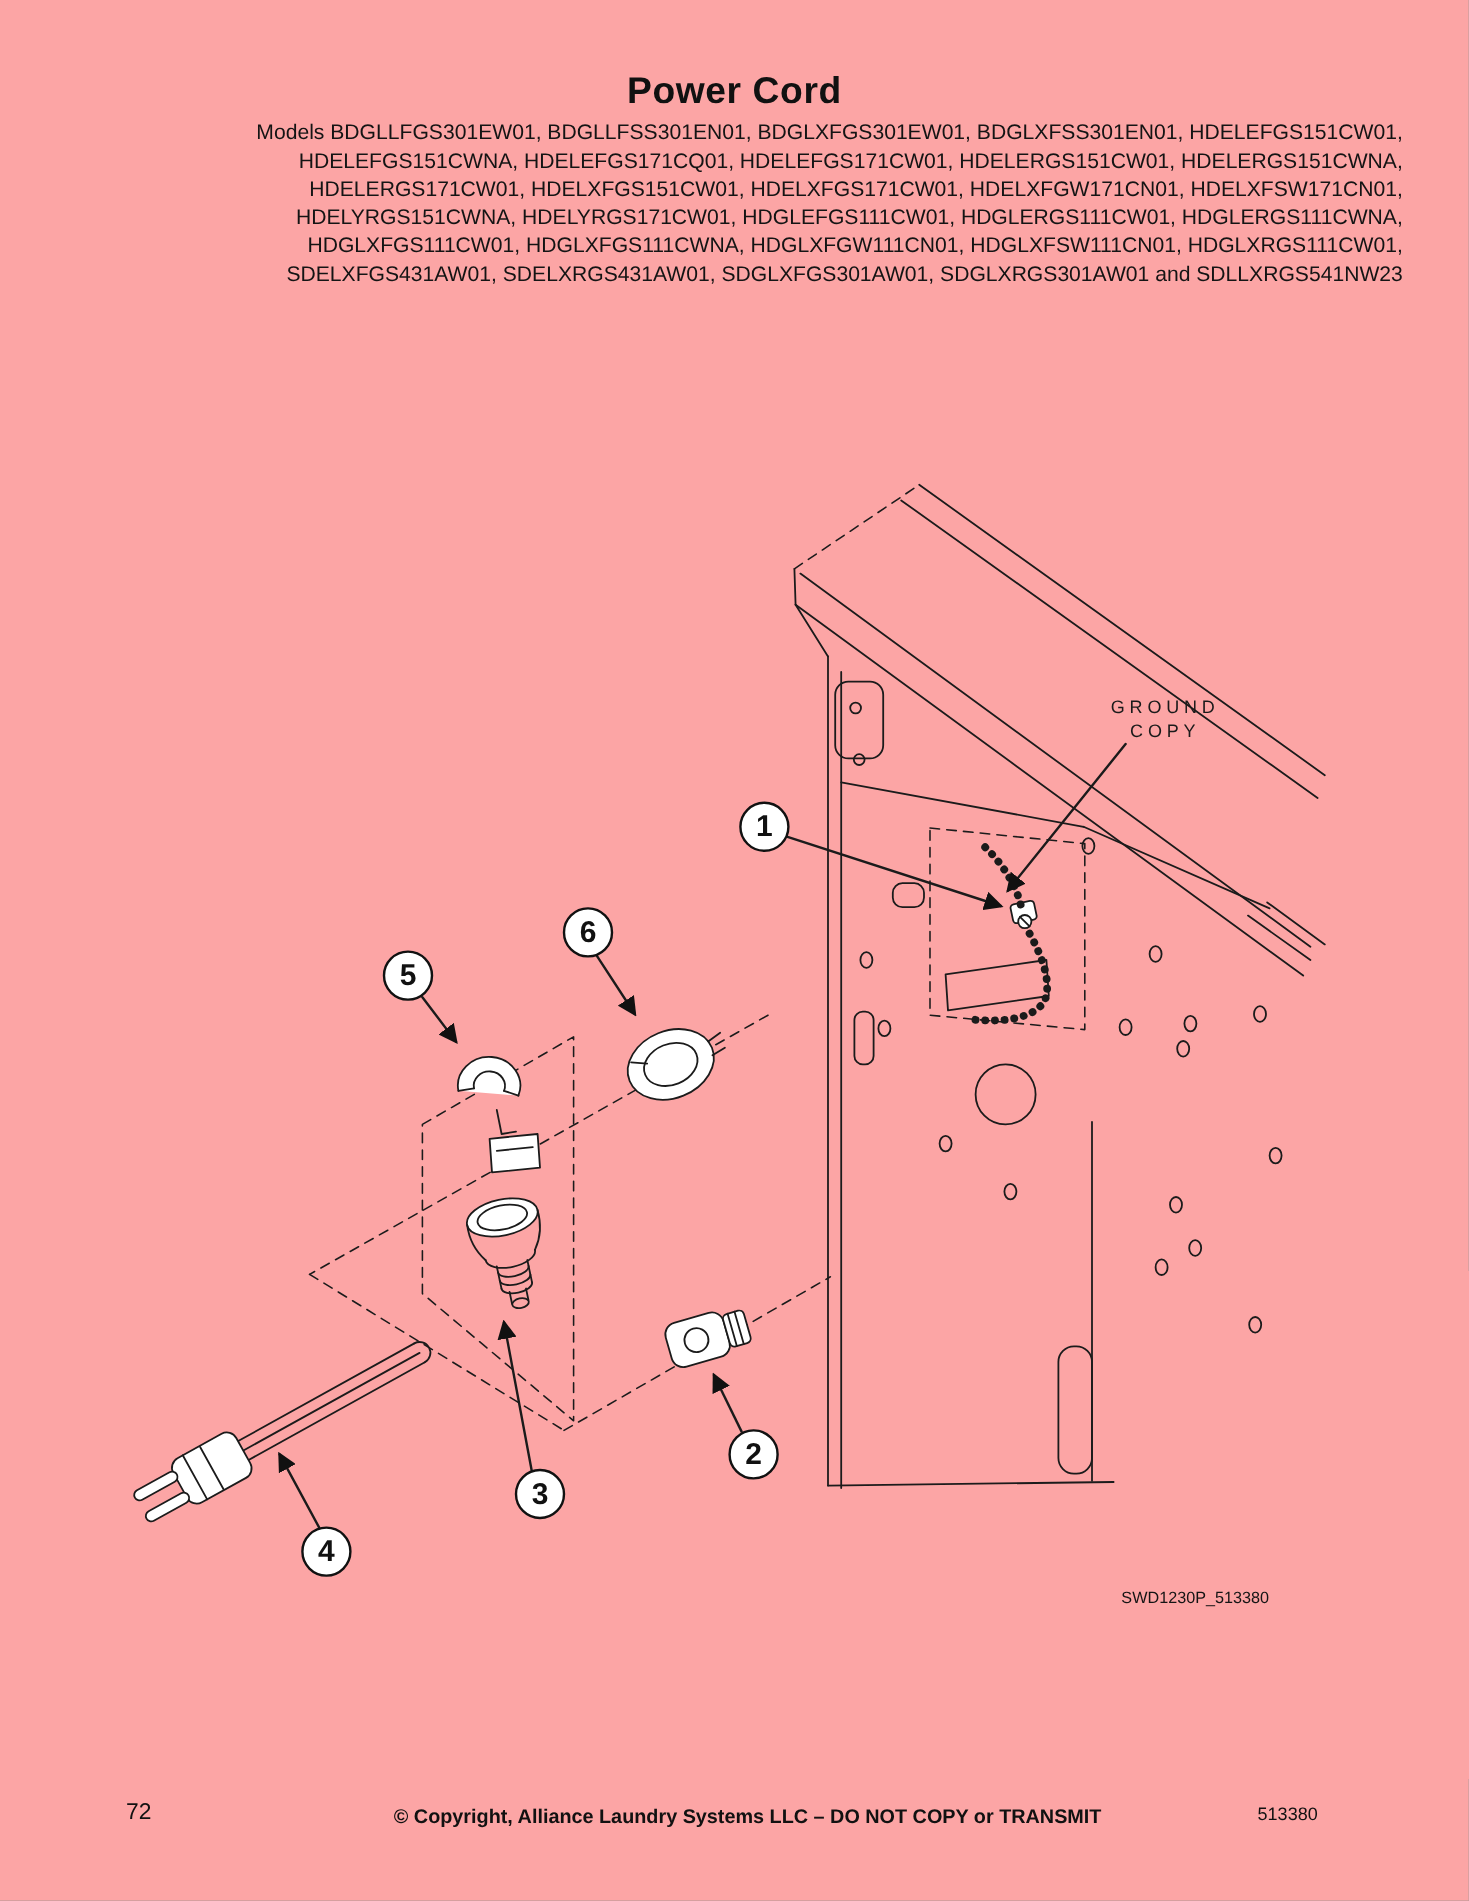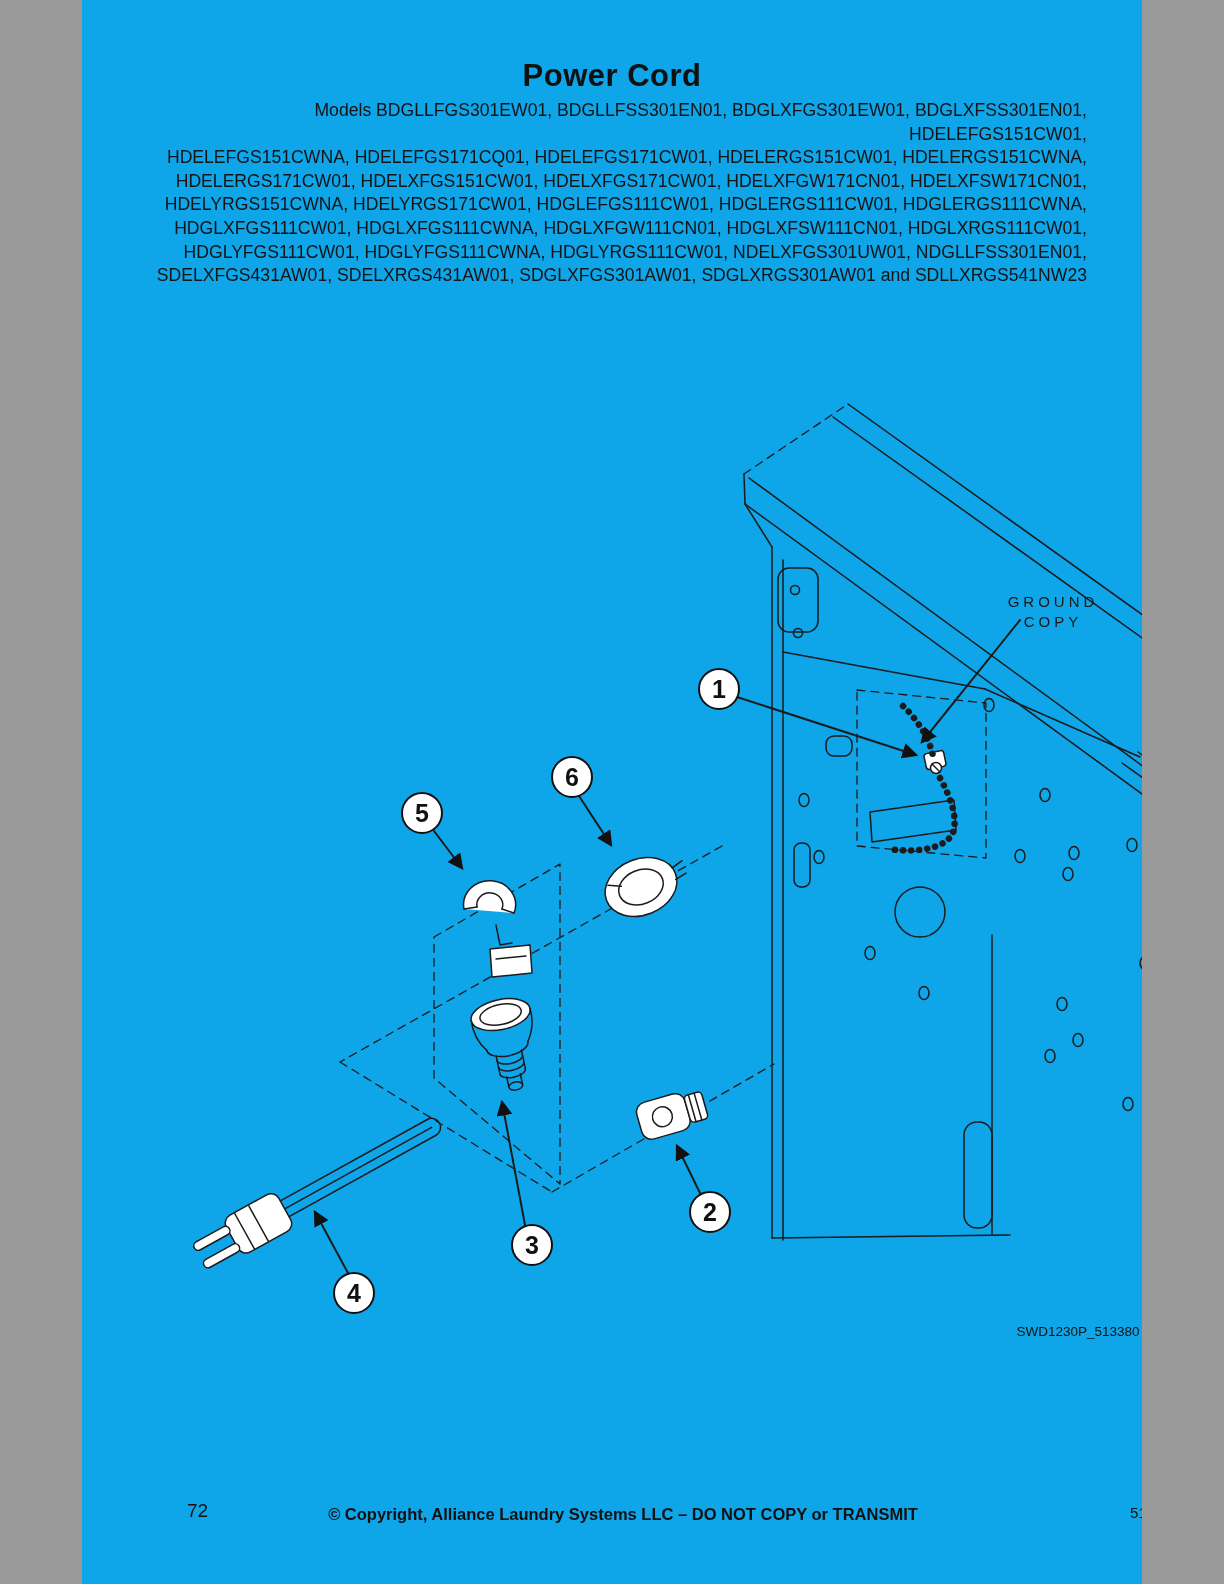--- a/index.html
+++ b/index.html
@@ -1,18 +1,18 @@
 <!DOCTYPE html>
 <html><head>
 <meta charset="utf-8">
 <style>
   html,body { margin:0; padding:0; background:#9a9a9a; }
   .page {
-    position:relative; width:1060px; height:1584px; margin:0 auto;
-    background:#0ea5e9; overflow:hidden;
+    position:relative; width:1224px; height:1584px; margin:0 auto;
+    background:#fca5a5; overflow:hidden;
     font-family:"Liberation Sans", sans-serif; color:#111;
   }
   .title {
     position:absolute; top:58px; left:0; right:0;
     text-align:center; font-size:31px; font-weight:bold; letter-spacing:.5px;
   }
   .models {
     position:absolute; top:99px; left:55px; right:55px;
     text-align:right; font-size:17.6px; line-height:23.6px; color:#141414;
   }
@@ -33,21 +33,21 @@
   }
   .c1 { left:616px; top:668px; }
   .c2 { left:607px; top:1191px; }
   .c3 { left:429px; top:1224px; }
   .c4 { left:251px; top:1272px; }
   .c5 { left:319px; top:792px; }
   .c6 { left:469px; top:756px; }
   .gw-label {
     position:absolute; left:905px; top:580px; width:132px;
     text-align:center; font-size:15px; letter-spacing:4px; line-height:20px;
-    font-weight:bold; color:#1a1a1a; font-weight:normal;margin-top:12px;
+    font-weight:bold; color:#1a1a1a; font-weight:normal;
   }
   .caption {
     position:absolute; top:1324px; left:890px; width:212px;
     text-align:center; font-size:13.5px; color:#141414;
   }
   .footer-page { position:absolute; left:105px; top:1500px; font-size:19px; }
   .footer-copy {
     position:absolute; left:0; right:0; top:1505px; text-align:center;
     font-size:16.5px; font-weight:bold;padding-left:22px;
   }
@@ -59,21 +59,20 @@
 <div class="page">
 
   <div class="title">Power Cord</div>
 
   <div class="models">
     <div>Models BDGLLFGS301EW01, BDGLLFSS301EN01, BDGLXFGS301EW01, BDGLXFSS301EN01, HDELEFGS151CW01,</div>
     <div>HDELEFGS151CWNA, HDELEFGS171CQ01, HDELEFGS171CW01, HDELERGS151CW01, HDELERGS151CWNA,</div>
     <div>HDELERGS171CW01, HDELXFGS151CW01, HDELXFGS171CW01, HDELXFGW171CN01, HDELXFSW171CN01,</div>
     <div>HDELYRGS151CWNA, HDELYRGS171CW01, HDGLEFGS111CW01, HDGLERGS111CW01, HDGLERGS111CWNA,</div>
     <div>HDGLXFGS111CW01, HDGLXFGS111CWNA, HDGLXFGW111CN01, HDGLXFSW111CN01, HDGLXRGS111CW01,</div>
-    <div>HDGLYFGS111CW01, HDGLYFGS111CWNA, HDGLYRGS111CW01, NDELXFGS301UW01, NDGLLFSS301EN01,</div>
     <div>SDELXFGS431AW01, SDELXRGS431AW01, SDGLXFGS301AW01, SDGLXRGS301AW01 and SDLLXRGS541NW23</div>
   </div>
 
   <svg class="art" viewBox="0 0 1224 1584" aria-hidden="true">
     <defs>
       <marker id="arr" viewBox="0 0 10 10" refX="8.5" refY="5" markerWidth="8" markerHeight="8" orient="auto-start-reverse">
         <path d="M0 0 L10 5 L0 10 Z" fill="#111"></path>
       </marker>
     </defs>
 

